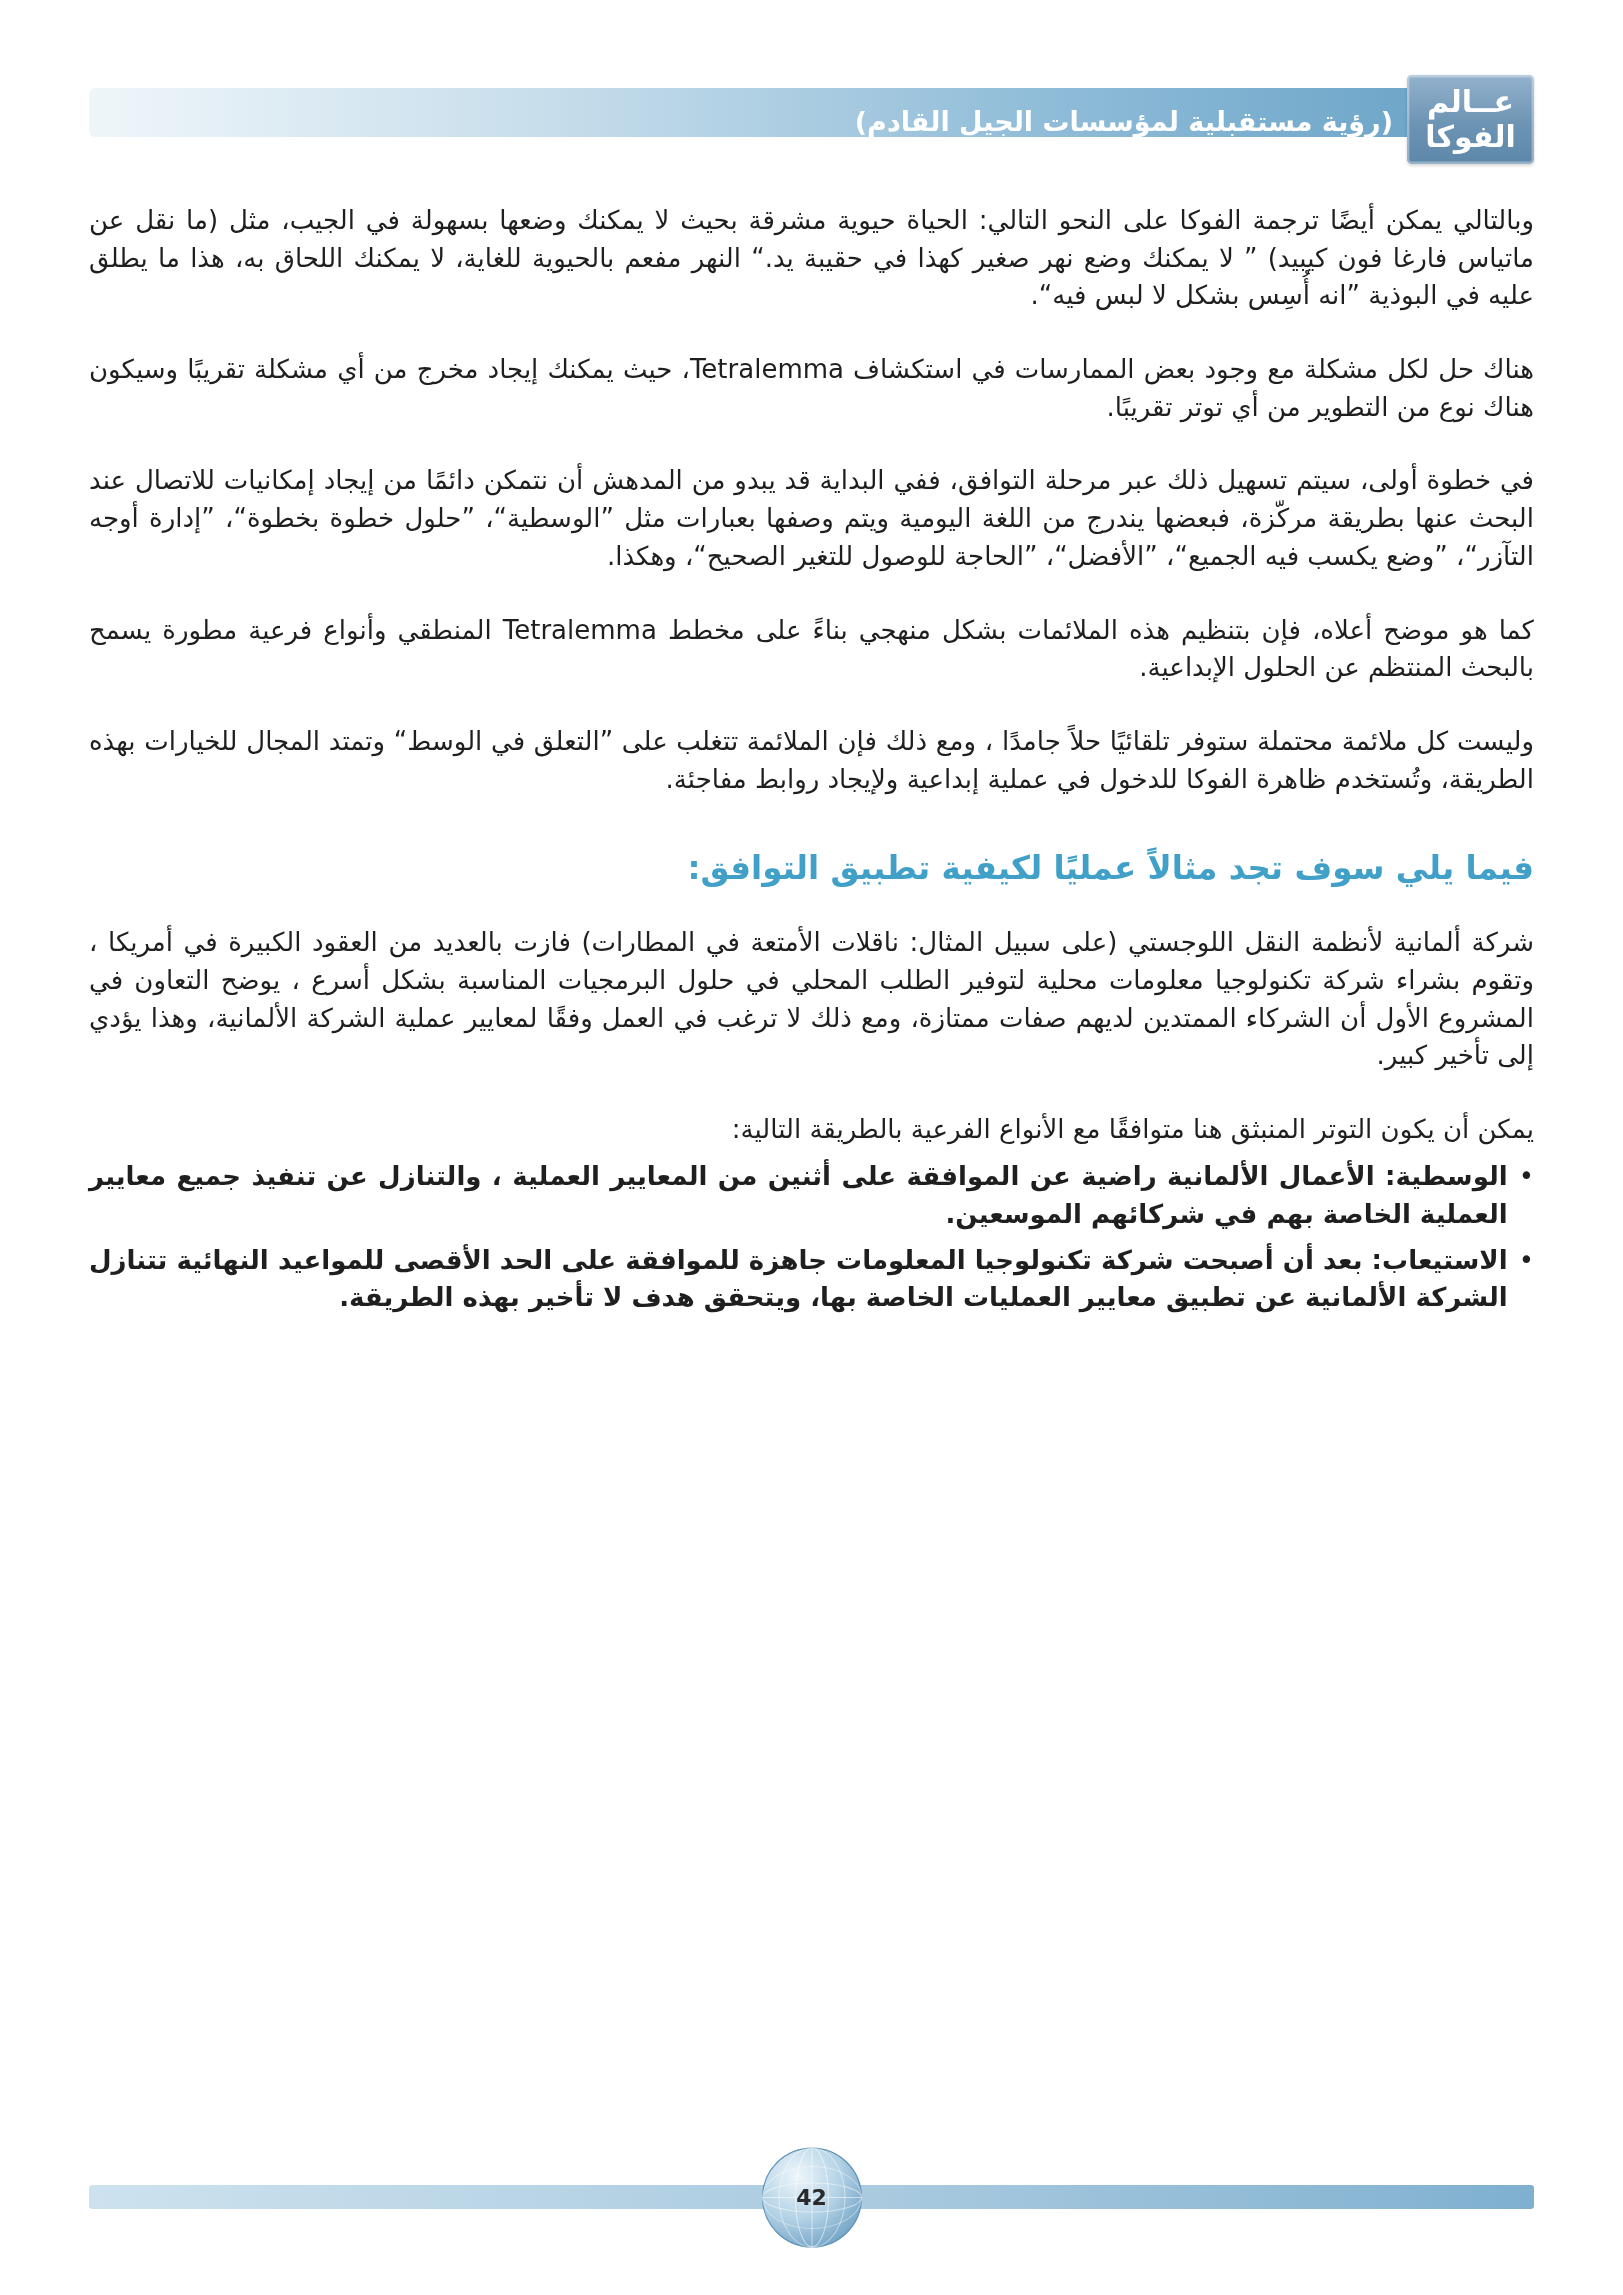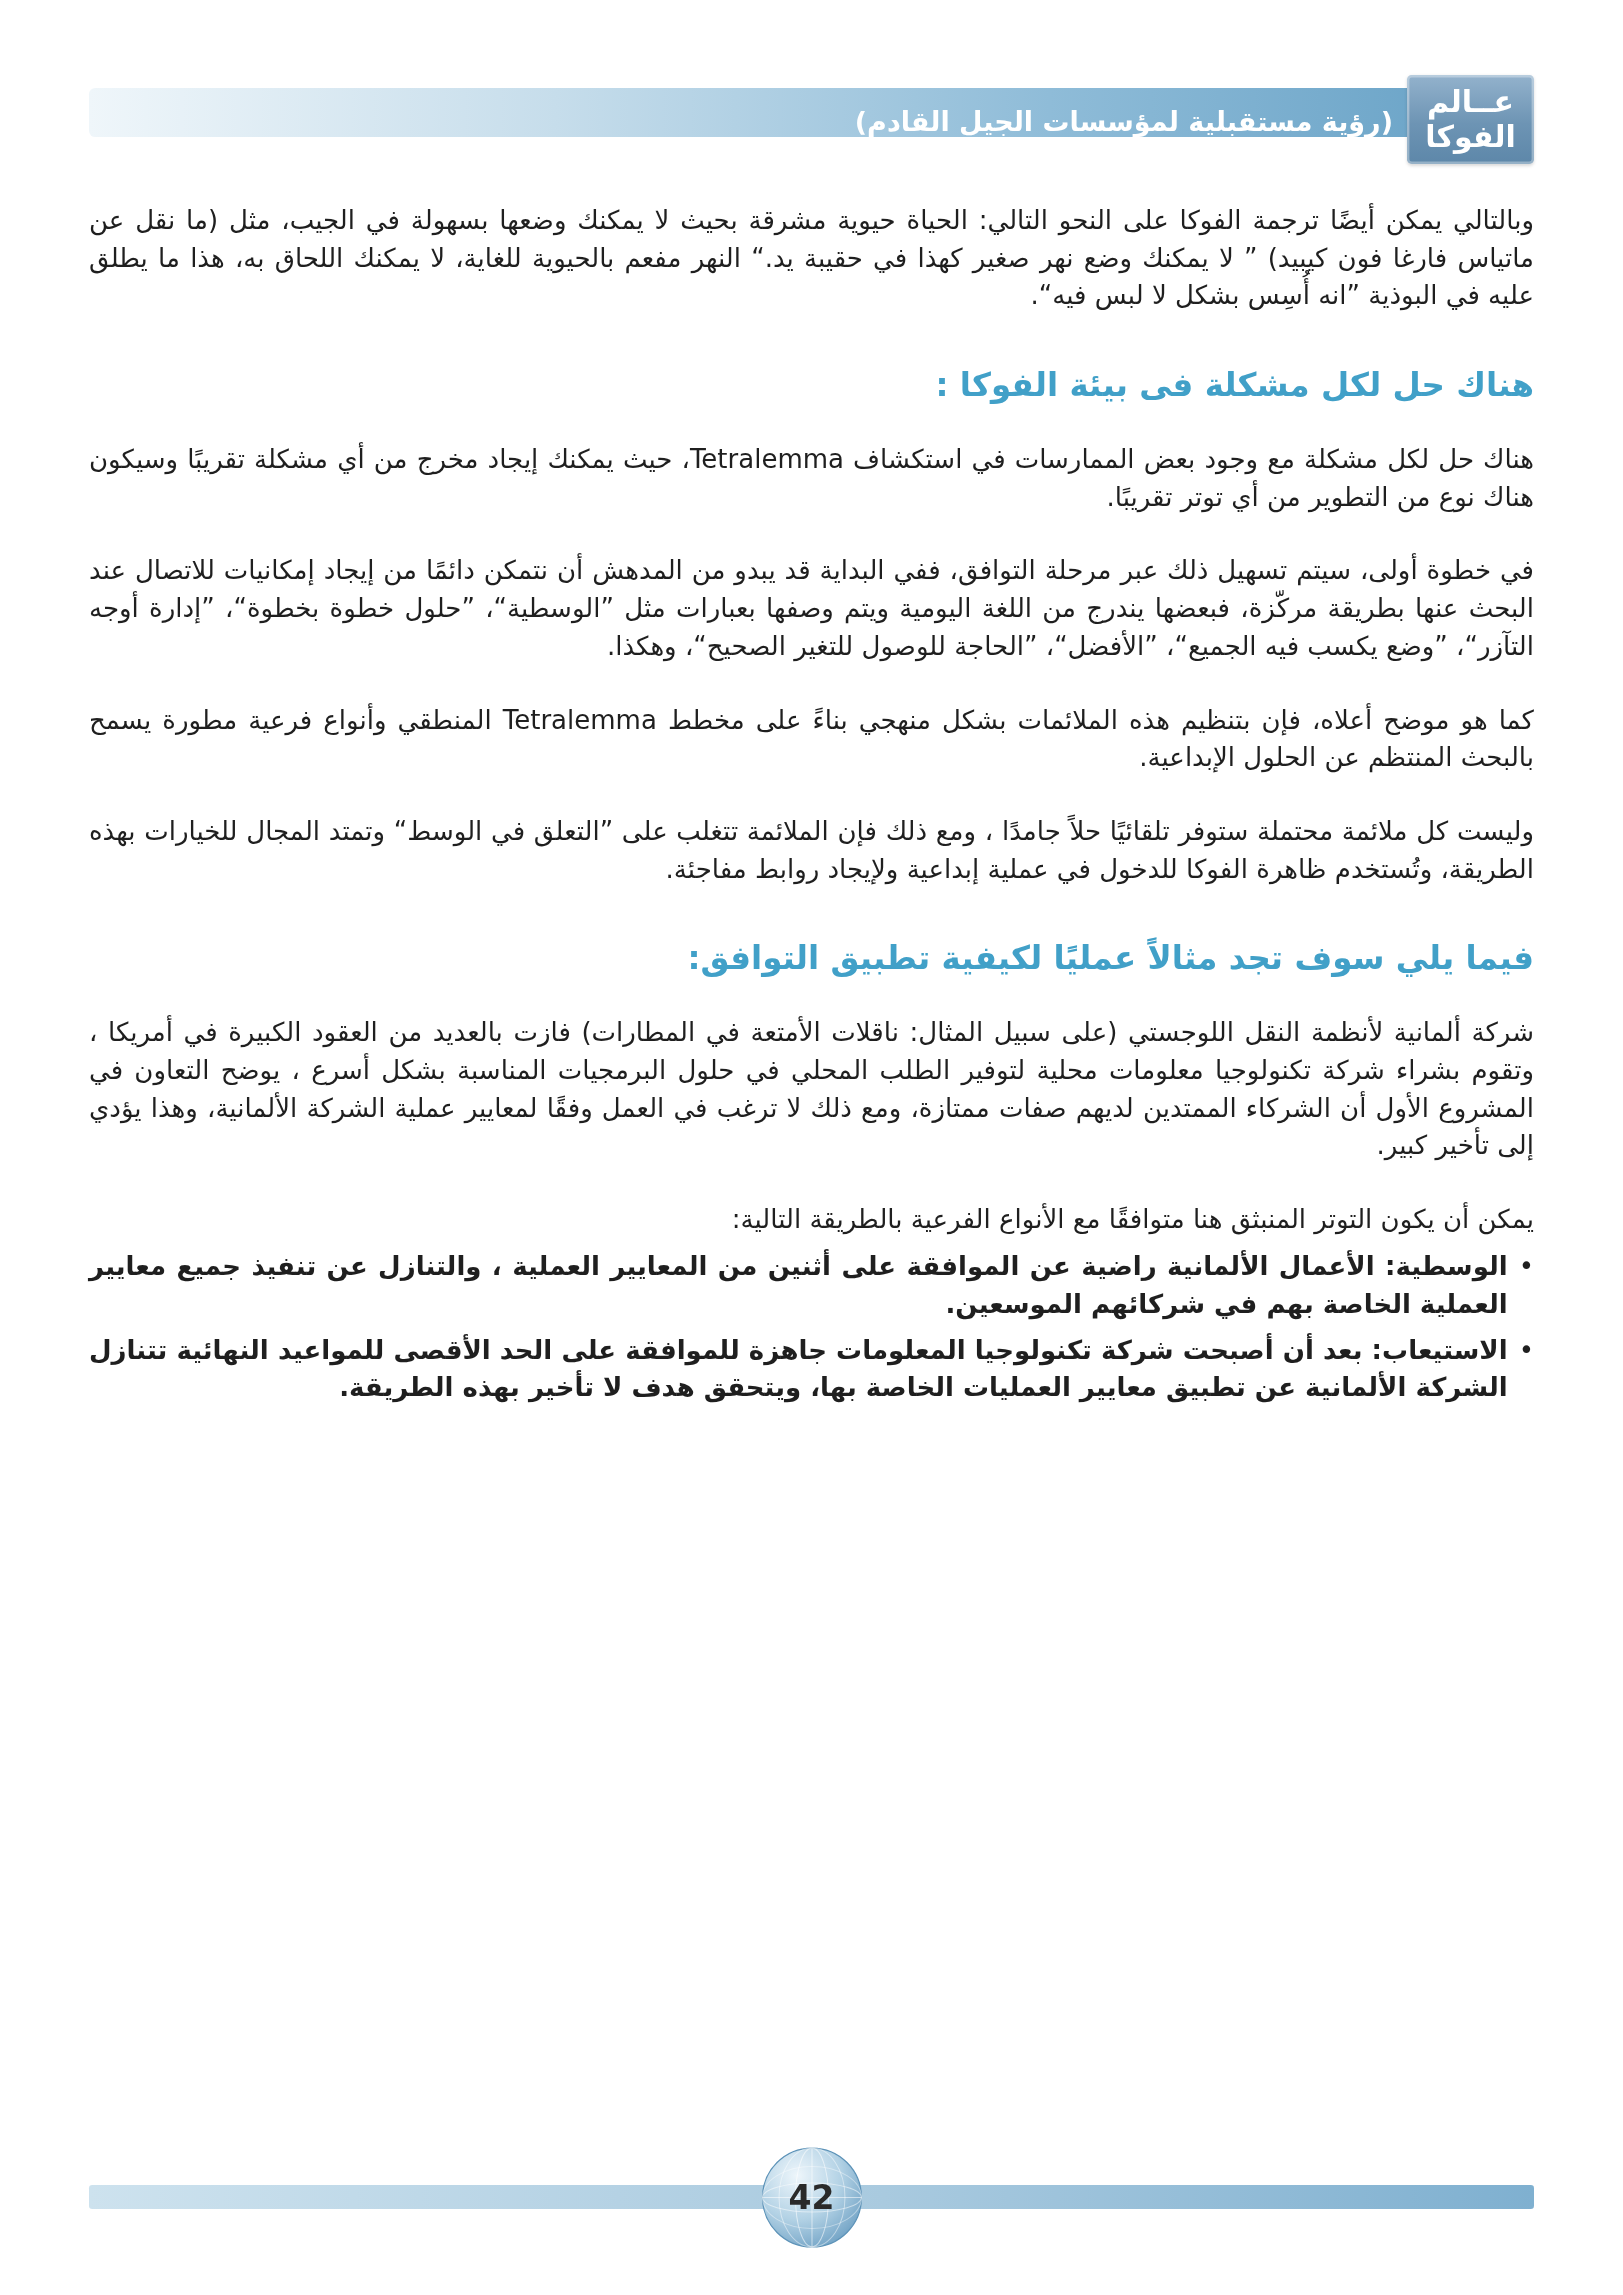--- a/index.html
+++ b/index.html
@@ -62,21 +62,21 @@
     background: linear-gradient(to left, #7fb0d0 0%, #a9cadf 45%, #cde2ee 100%);
   }
   .globe-wrap {
     position: absolute; left: 50%; bottom: 46px; transform: translateX(-50%);
     width: 103px; height: 103px;
   }
   .globe-wrap svg { width: 100%; height: 100%; display: block; }
   .page-number {
     position: absolute; inset: 0;
     display: flex; align-items: center; justify-content: center;
-    font-size: 33px; font-weight: bold; color: #2a2a2a;
+    font-size: 22px; font-weight: bold; color: #2a2a2a;
   }
 </style>
 </head>
 <body>
 
 <div class="page">
 
   <div class="header">
     <div class="header-bar">
       <span class="header-subtitle">(رؤية مستقبلية لمؤسسات الجيل القادم)</span>
@@ -84,21 +84,20 @@
     <div class="logo-box">
       <span class="logo-line">عــالم</span>
       <span class="logo-line">الفوكا</span>
     </div>
   </div>
 
   <div class="content">
 
     <p>وبالتالي يمكن أيضًا ترجمة الفوكا على النحو التالي: الحياة حيوية مشرقة بحيث لا يمكنك وضعها بسهولة في الجيب، مثل (ما نقل عن ماتياس فارغا فون كيبيد) ” لا يمكنك وضع نهر صغير كهذا في حقيبة يد.“ النهر مفعم بالحيوية للغاية، لا يمكنك اللحاق به، هذا ما يطلق عليه في البوذية ”انه أُسِس بشكل لا لبس فيه“.</p>
 
-    <div class="section-heading">هناك حل لكل مشكلة فى بيئة الفوكا :</div>
 
     <p>هناك حل لكل مشكلة مع وجود بعض الممارسات في استكشاف Tetralemma، حيث يمكنك إيجاد مخرج من أي مشكلة تقريبًا وسيكون هناك نوع من التطوير من أي توتر تقريبًا.</p>
 
     <p>في خطوة أولى، سيتم تسهيل ذلك عبر مرحلة التوافق، ففي البداية قد يبدو من المدهش أن نتمكن دائمًا من إيجاد إمكانيات للاتصال عند البحث عنها بطريقة مركّزة، فبعضها يندرج من اللغة اليومية ويتم وصفها بعبارات مثل ”الوسطية“، ”حلول خطوة بخطوة“، ”إدارة أوجه التآزر“، ”وضع يكسب فيه الجميع“، ”الأفضل“، ”الحاجة للوصول للتغير الصحيح“، وهكذا.</p>
 
     <p>كما هو موضح أعلاه، فإن بتنظيم هذه الملائمات بشكل منهجي بناءً على مخطط Tetralemma المنطقي وأنواع فرعية مطورة يسمح بالبحث المنتظم عن الحلول الإبداعية.</p>
 
     <p>وليست كل ملائمة محتملة ستوفر تلقائيًا حلاً جامدًا ، ومع ذلك فإن الملائمة تتغلب على ”التعلق في الوسط“ وتمتد المجال للخيارات بهذه الطريقة، وتُستخدم ظاهرة الفوكا للدخول في عملية إبداعية ولإيجاد روابط مفاجئة.</p>
 
     <div class="section-heading">فيما يلي سوف تجد مثالاً عمليًا لكيفية تطبيق التوافق:</div>

